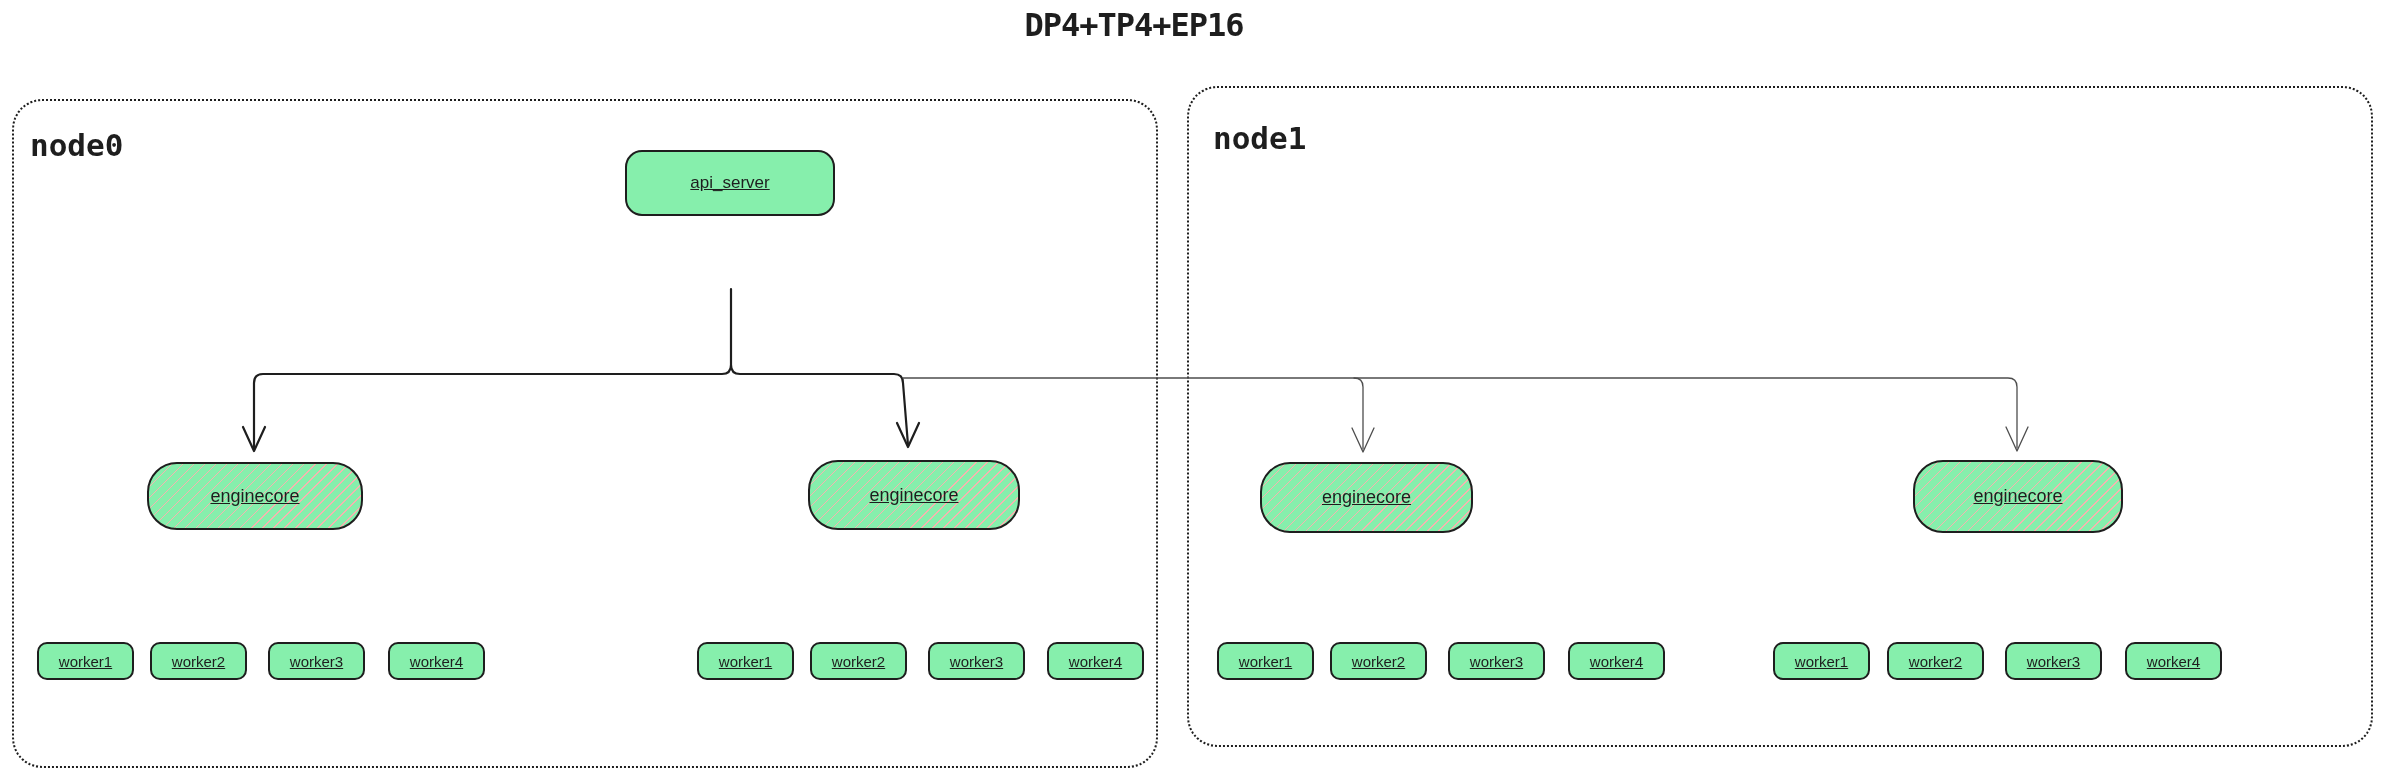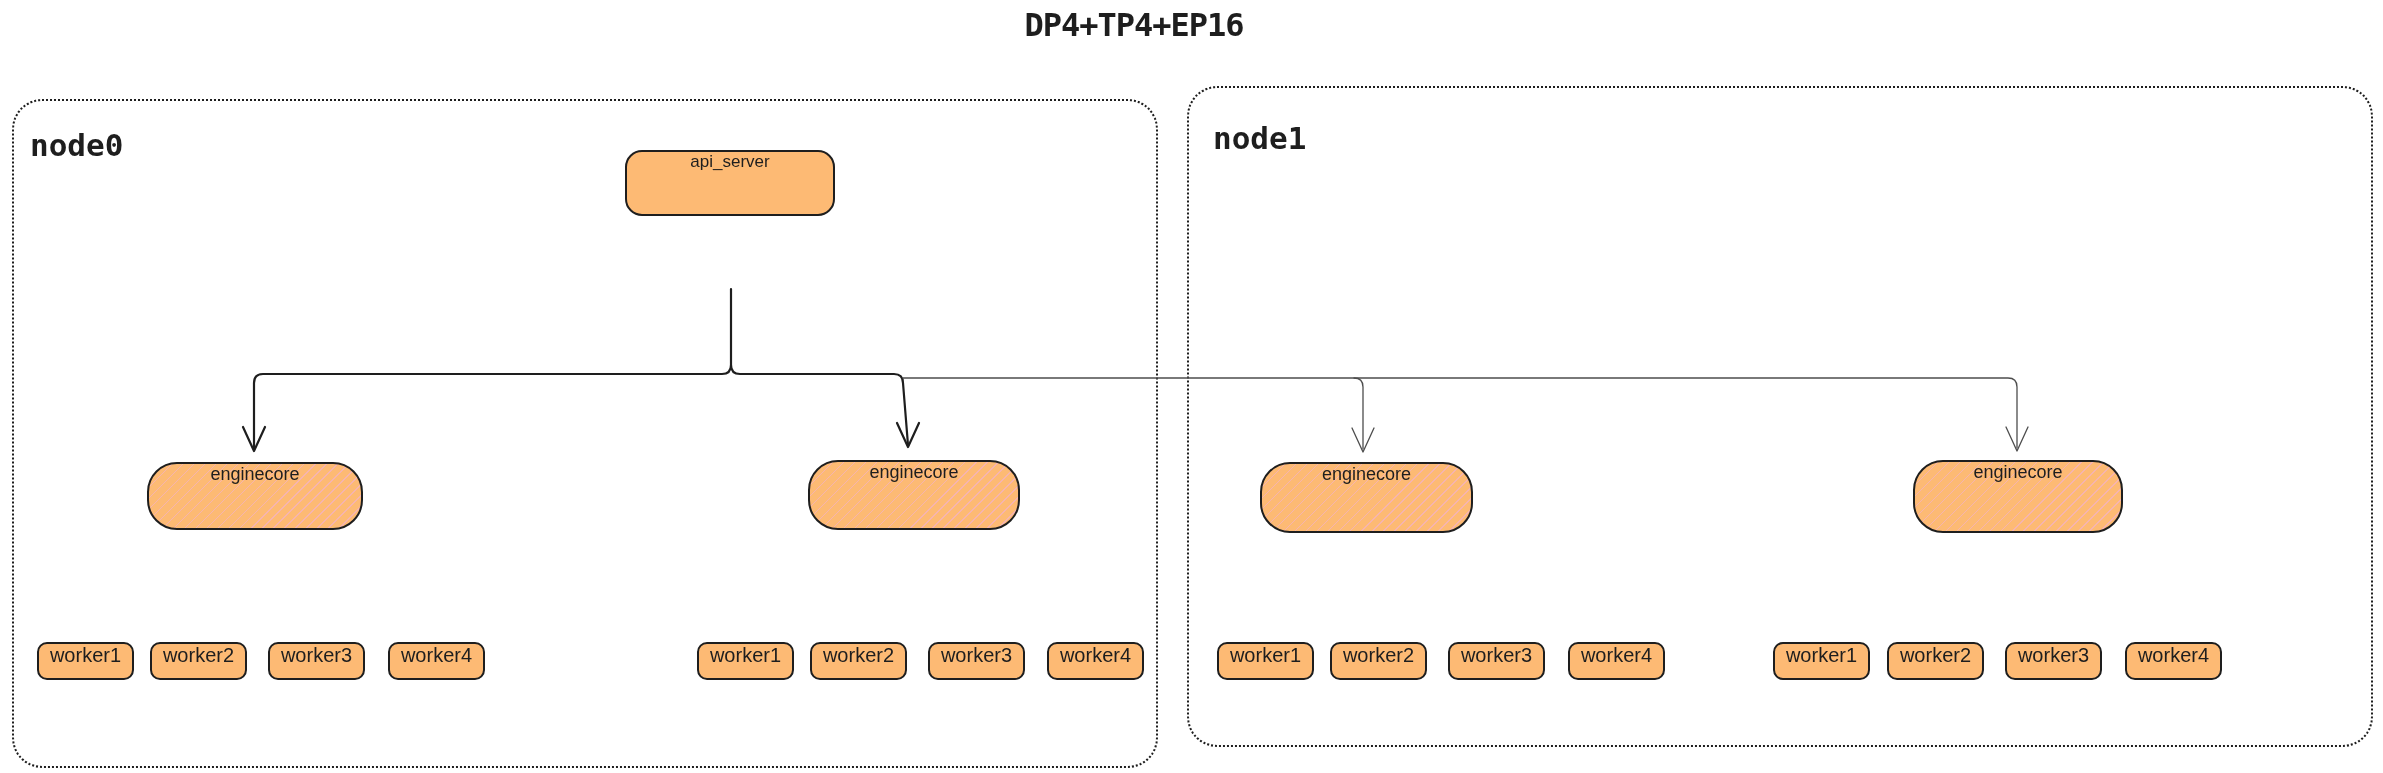--- a/index.html
+++ b/index.html
@@ -34,29 +34,30 @@
     font-family:"DejaVu Sans Mono",monospace;
     font-weight:700;
     font-size:31px;
     white-space:nowrap;
   }
   .node-frame.n0 .node-label{left:16px;top:26px;}
   .node-frame.n1 .node-label{left:24px;top:32px;}
   .box{
     position:absolute;
     border:2px solid #1e1e1e;
-    background:#fdba74;
-    display:flex;justify-content:center;
+    background:#86efac;
+    display:flex;align-items:center;justify-content:center;
     box-sizing:border-box;
     font-size:17px;
     white-space:nowrap;
+    text-decoration:underline;
   }
   .proc{border-radius:17px;}
   .engine{border-radius:30px;font-size:18px;}
-  .worker{border-radius:10px;height:38px;width:97px;top:642px;font-size:20px;}
+  .worker{border-radius:10px;height:38px;width:97px;top:642px;font-size:15px;}
   .hatch-green{
     background-image:repeating-linear-gradient(135deg,
       #7ed996 0px,#7ed996 1.2px,transparent 1.2px,transparent 8.2px);
   }
   .hatch-red{
     background-image:repeating-linear-gradient(135deg,
       #f6b4af 0px,#f6b4af 1.1px,transparent 1.1px,transparent 7.8px);
   }
   .wires{position:absolute;left:0;top:0;pointer-events:none;}
 </style>

